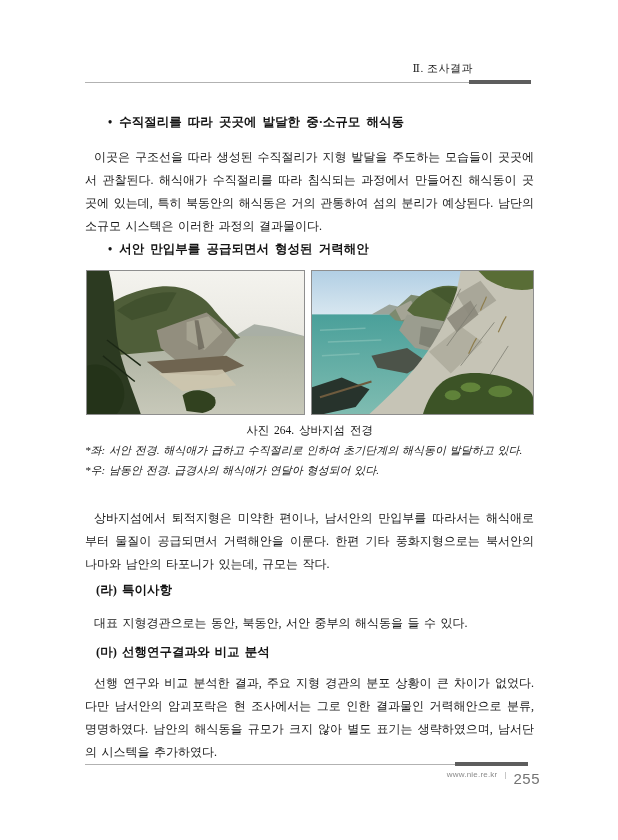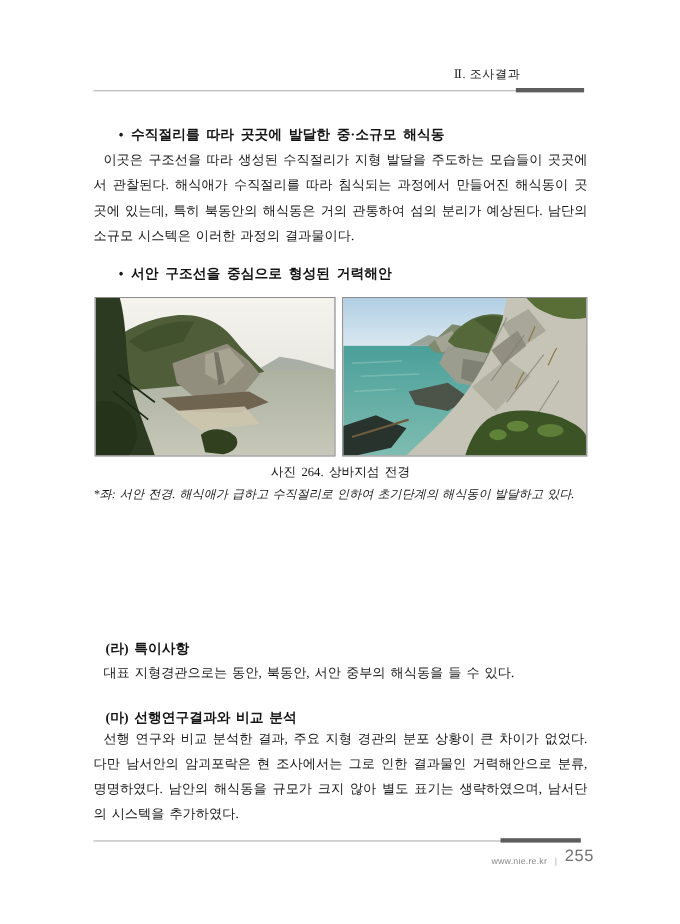--- a/index.html
+++ b/index.html
@@ -68,20 +68,21 @@
   .para {
     position: absolute;
     left: 85px;
     width: 449px;
     font-size: 12px;
     line-height: 23px;
     text-align: justify;
     text-indent: 9px;
     word-spacing: 1.5px;
     color: #161616;
+    margin-top: 12px;
   }
   .para-1 { top: 134px; }
   .para-2 { top: 495px; }
   .para-ra { top: 600px; }
   .para-ma { top: 660px; }
   
   .figure-row {
     position: absolute;
     left: 86px;
     top: 270px;
@@ -137,21 +138,21 @@
     height: 4px;
     background: #5d5d5d;
   }
   .footer-meta {
     position: absolute;
     top: 770px;
     left: 85px;
     width: 455px;
     display: flex;
     justify-content: flex-end;
-    align-items: flex-end;
+    align-items: flex-start;
     gap: 7px;
     font-family: "Liberation Sans", "DejaVu Sans", sans-serif;
   }
   .footer-site { font-size: 8px; color: #8a8a8a; letter-spacing: 0.2px; }
   .footer-sep  { font-size: 8px; color: #aaaaaa; }
   .footer-page { font-size: 15px; color: #737373; letter-spacing: 0.5px; }
 </style>
 </head>
 <body>
 
@@ -159,21 +160,21 @@
 
   <div class="header-label">Ⅱ. 조사결과</div>
   <div class="header-rule">
     <div class="rule-accent"></div>
   </div>
 
   <div class="bullet-line bullet-1"><span class="bullet-dot">•</span><span>수직절리를 따라 곳곳에 발달한 중·소규모 해식동</span></div>
 
   <div class="para para-1">이곳은 구조선을 따라 생성된 수직절리가 지형 발달을 주도하는 모습들이 곳곳에서 관찰된다. 해식애가 수직절리를 따라 침식되는 과정에서 만들어진 해식동이 곳곳에 있는데, 특히 북동안의 해식동은 거의 관통하여 섬의 분리가 예상된다. 남단의 소규모 시스텍은 이러한 과정의 결과물이다.</div>
 
-  <div class="bullet-line bullet-2"><span class="bullet-dot">•</span><span>서안 구조선을 중심으로 형성된 거력해안</span></div>
+  <div class="bullet-line bullet-2"><span class="bullet-dot">•</span><span>서안 만입부를 공급되면서 형성된 거력해안</span></div>
 
   <div class="figure-row">
 
     <div class="photo photo-left">
       <svg viewBox="0 0 218 145" preserveAspectRatio="none">
         <defs>
           <linearGradient id="lsky" x1="0" y1="0" x2="0" y2="1">
             <stop offset="0" stop-color="#f4f3ee"></stop>
               <stop offset="1" stop-color="#e7e6df"></stop>
           </linearGradient>
@@ -235,22 +236,24 @@
         <ellipse cx="142" cy="126" rx="8" ry="5" fill="#6b9140" opacity="0.75"></ellipse>
         <path d="M0,118 L30,108 L58,120 L44,138 L12,145 L0,145 Z" fill="#27332c"></path>
         <path d="M8,128 L60,112" stroke="#6e5b3e" stroke-width="2" fill="none"></path>
       </svg>
     </div>
   </div>
 
   <div class="figure-caption">사진 264. 상바지섬 전경</div>
   <div class="figure-notes">
     <div class="note-line">*좌: 서안 전경. 해식애가 급하고 수직절리로 인하여 초기단계의 해식동이 발달하고 있다.</div>
-  </div>
-
+    <div class="note-line">*우: 남동안 전경. 급경사의 해식애가 연달아 형성되어 있다.</div>
+  </div>
+
+  <div class="para para-2">상바지섬에서 퇴적지형은 미약한 편이나, 남서안의 만입부를 따라서는 해식애로부터 물질이 공급되면서 거력해안을 이룬다. 한편 기타 풍화지형으로는 북서안의 나마와 남안의 타포니가 있는데, 규모는 작다.</div>
 
   <div class="sub-heading heading-ra">(라) 특이사항</div>
   <div class="para para-ra">대표 지형경관으로는 동안, 북동안, 서안 중부의 해식동을 들 수 있다.</div>
 
   <div class="sub-heading heading-ma">(마) 선행연구결과와 비교 분석</div>
   <div class="para para-ma">선행 연구와 비교 분석한 결과, 주요 지형 경관의 분포 상황이 큰 차이가 없었다. 다만 남서안의 암괴포락은 현 조사에서는 그로 인한 결과물인 거력해안으로 분류, 명명하였다. 남안의 해식동을 규모가 크지 않아 별도 표기는 생략하였으며, 남서단의 시스텍을 추가하였다.</div>
 
   <div class="footer-rule">
     <div class="rule-accent"></div>
   </div>

